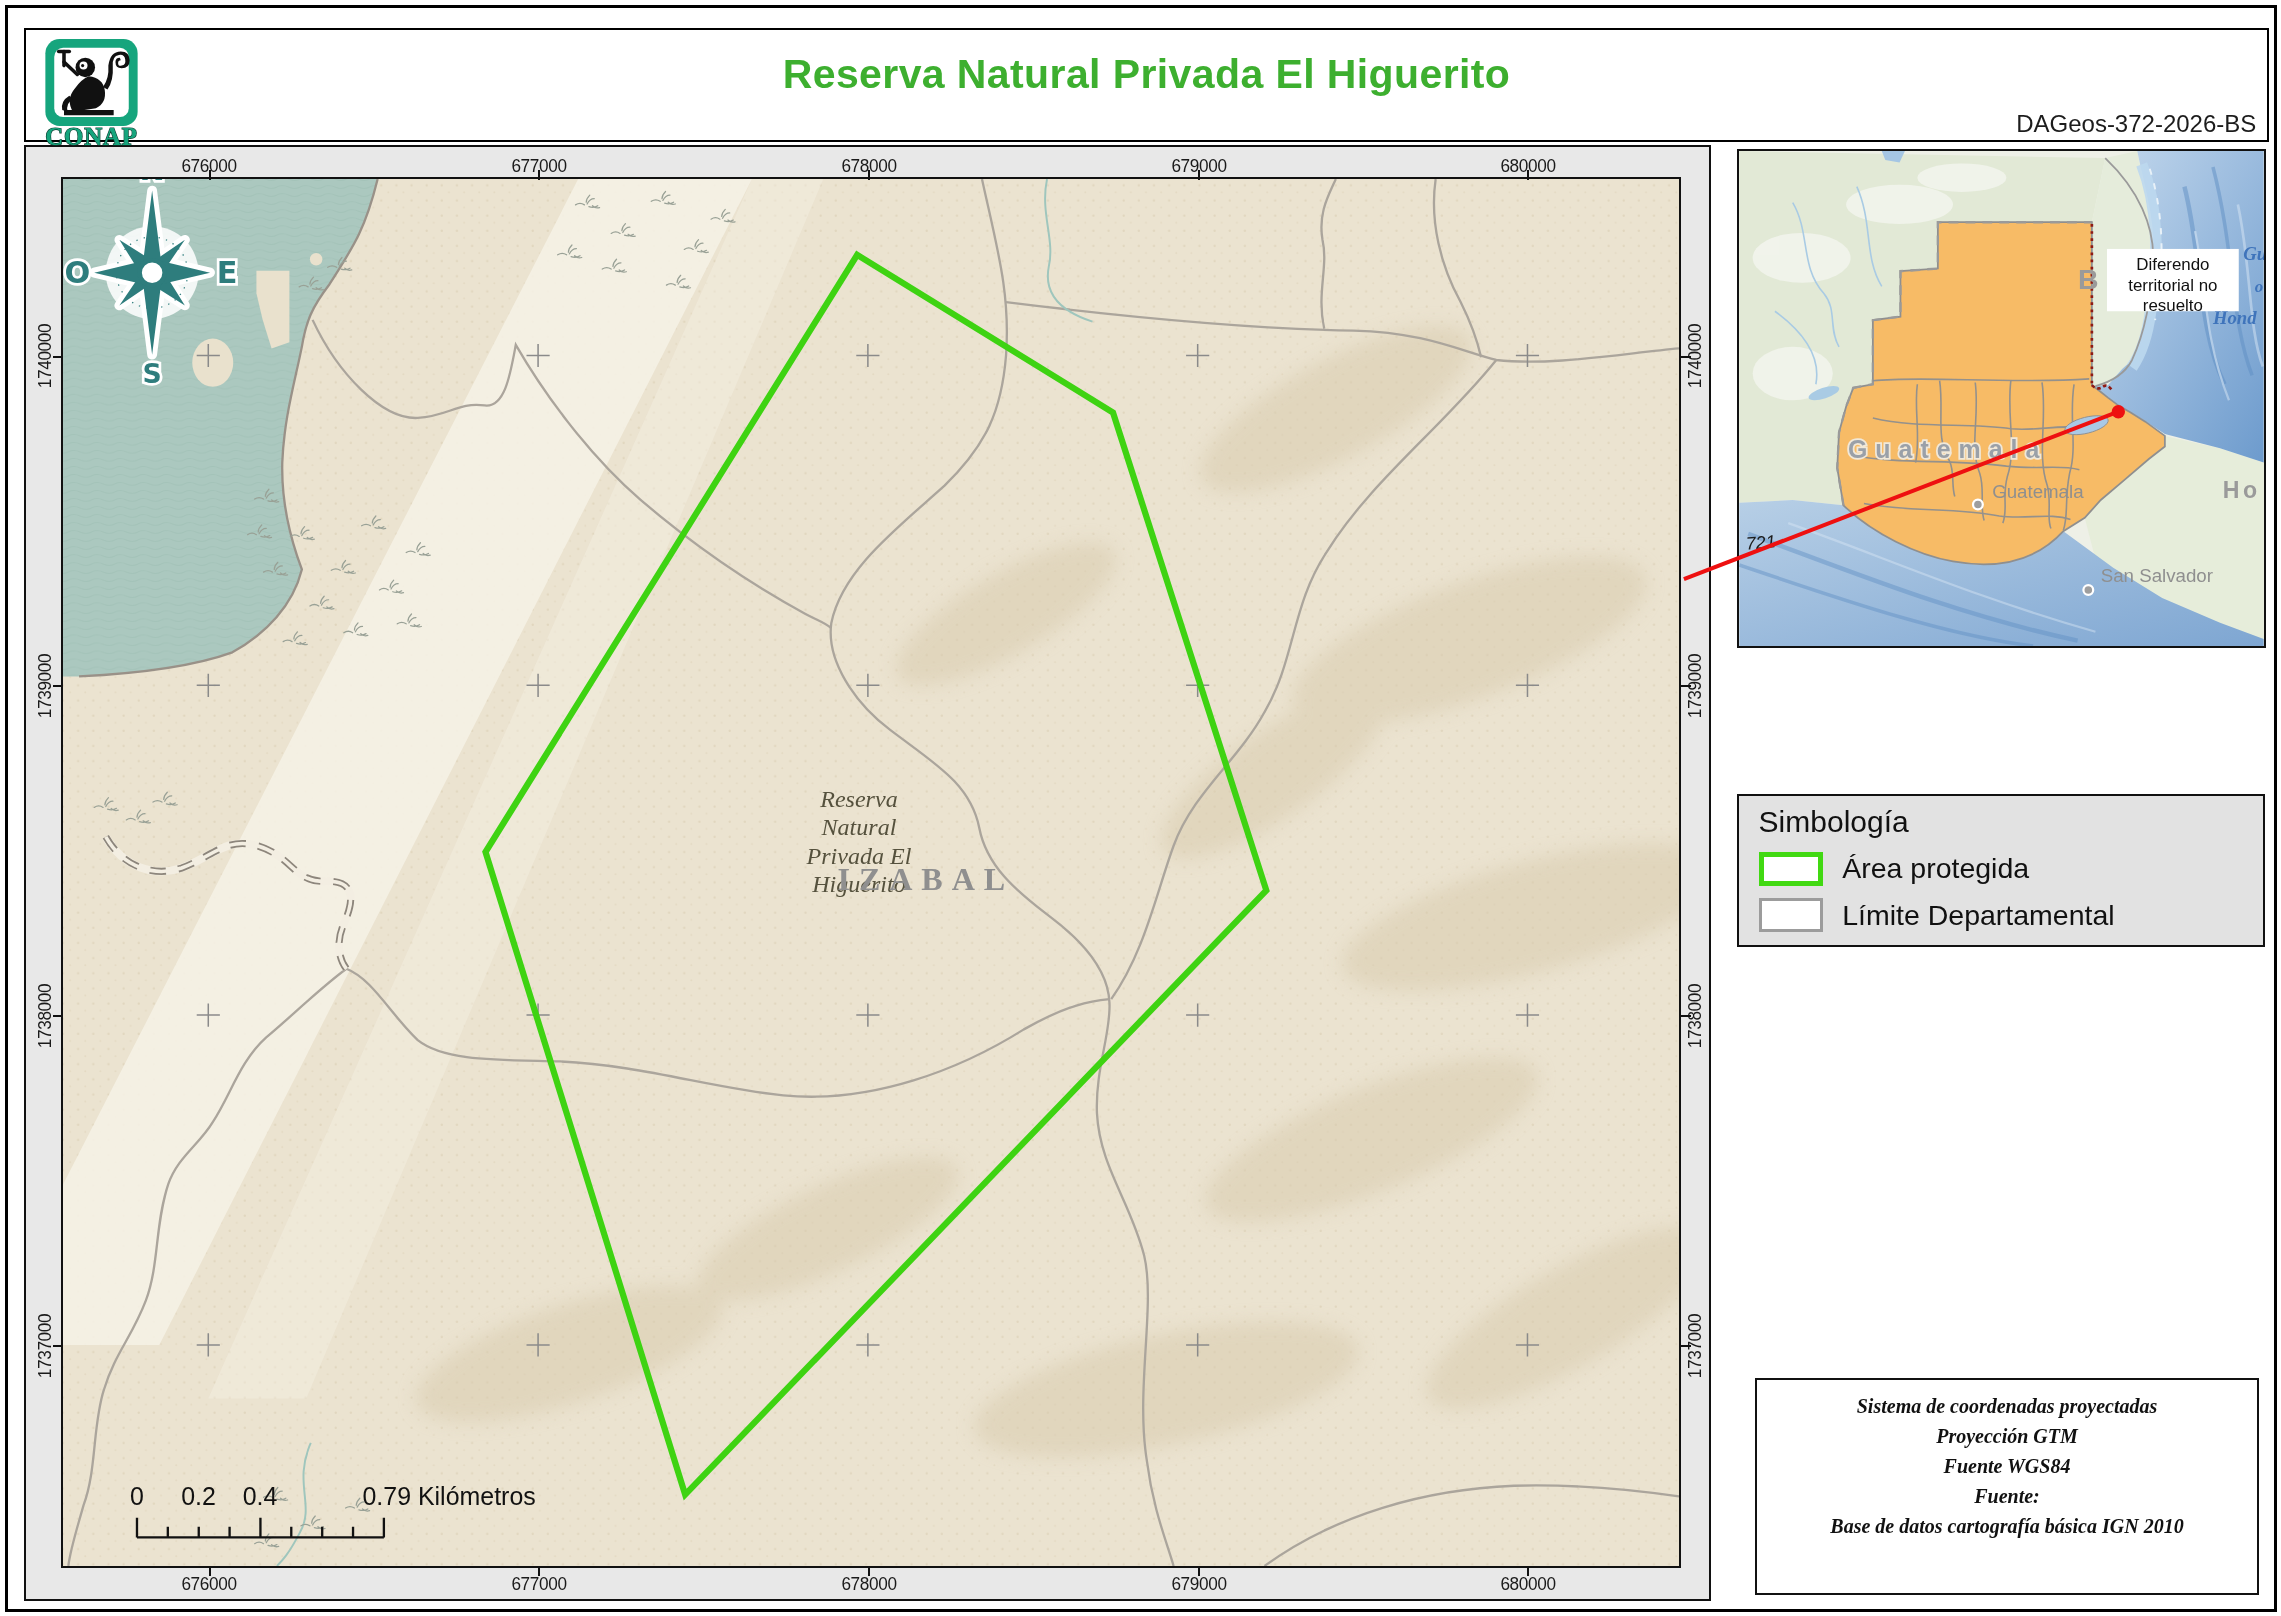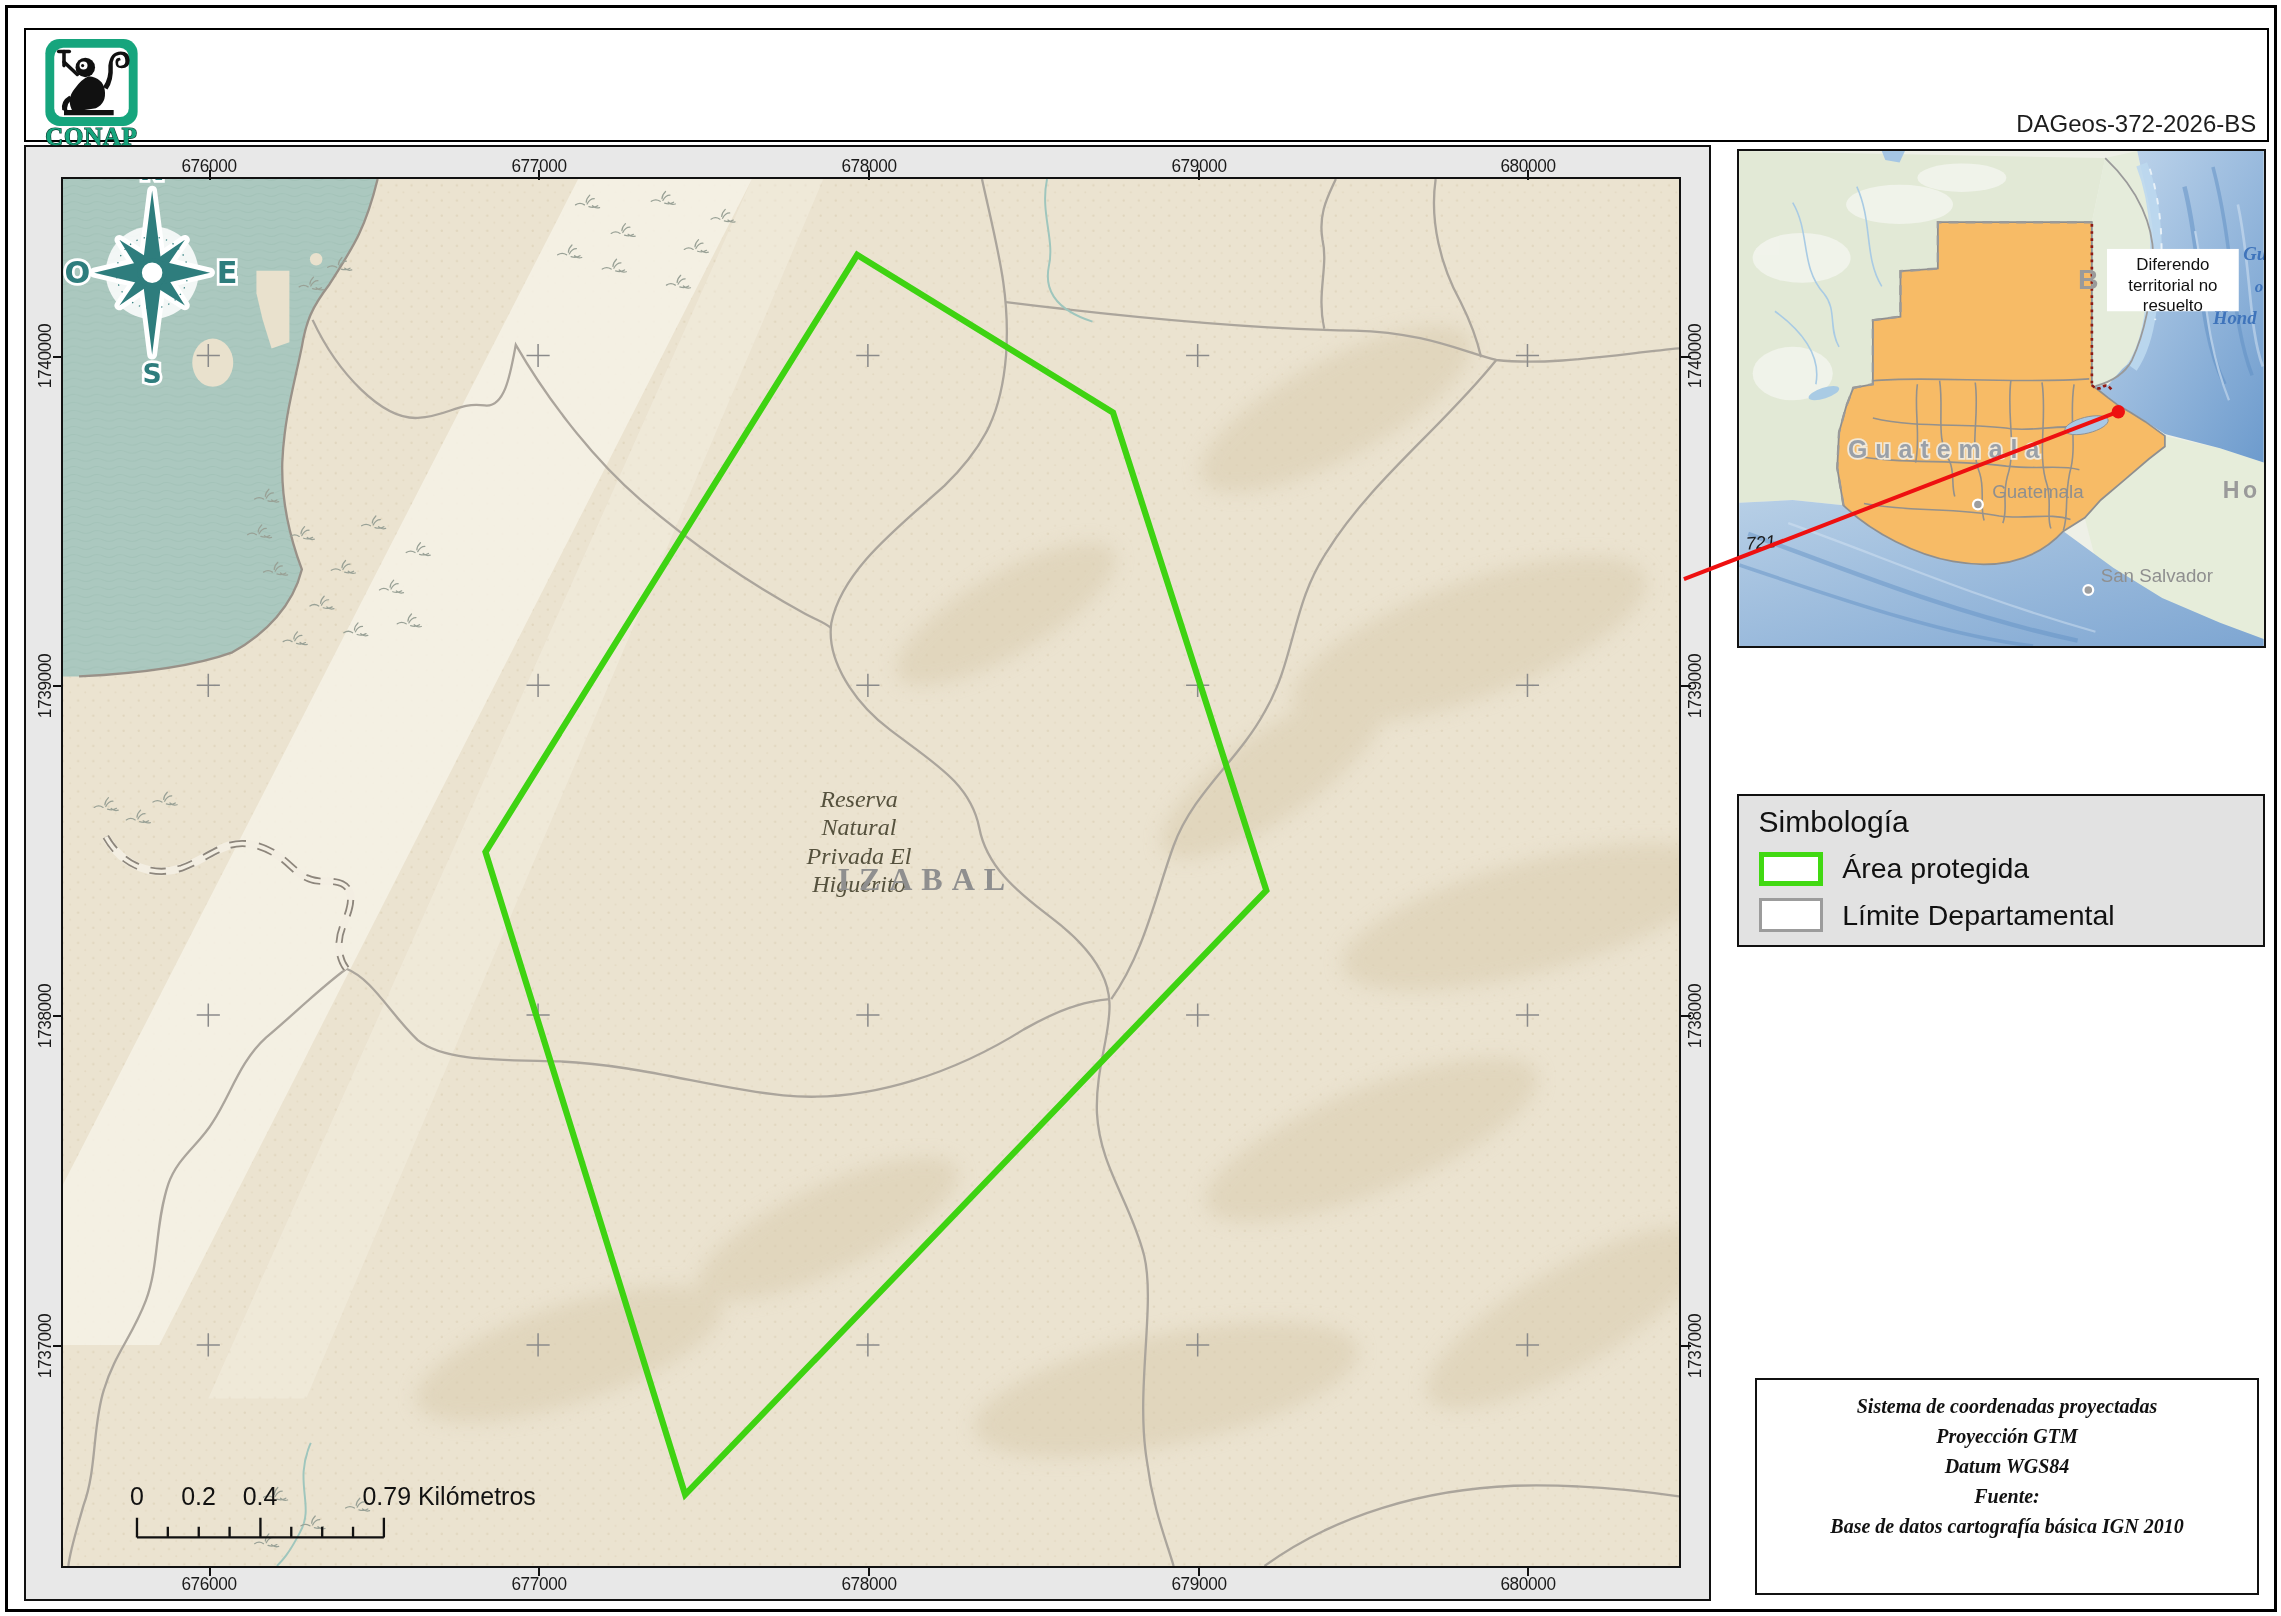--- a/index.html
+++ b/index.html
@@ -57,20 +57,21 @@
         <path d="M56,42 q16,2 18,16 q2,14 -10,20 l-26,4 q-8,-14 2,-26 q8,-11 16,-14 Z"></path>
         <path d="M28,80 h56 v6 h-56 Z"></path>
         <path d="M34,64 q-10,6 -8,16 l6,2 q-2,-10 6,-14 Z"></path>
         <path d="M78,30 q2,-16 14,-16 q10,0 10,10 q0,9 -9,9 q-7,0 -7,-7 q0,-5 5,-5 l1,3 q-3,0 -3,3 q0,4 4,3 q5,-1 4,-7 q-1,-6 -7,-5 q-8,1 -7,13 q1,16 -6,26 l-5,-3 q7,-9 6,-24 Z"></path>
       </g>
       <circle cx="50" cy="30" r="4.5" fill="#fff"></circle>
       <circle cx="49" cy="30" r="1.8" fill="#111"></circle>
       <text x="59" y="120" text-anchor="middle" font-family="Liberation Serif, serif" font-weight="bold" font-size="28" letter-spacing="1" fill="#16a57d" stroke="#0b3b2e" stroke-width="1.4" paint-order="stroke">CONAP</text>
     </svg>
   </div>
+  <div class="page-title">Reserva Natural Privada El Higuerito</div>
   <div class="doc-id">DAGeos-372-2026-BS</div>
 </div>
 
 <div class="map-frame"></div>
 
 <span class="xlab" style="left:209px;top:166px">676000</span>
 <span class="xlab" style="left:539px;top:166px">677000</span>
 <span class="xlab" style="left:869px;top:166px">678000</span>
 <span class="xlab" style="left:1199px;top:166px">679000</span>
 <span class="xlab" style="left:1528px;top:166px">680000</span>
@@ -374,17 +375,17 @@
   </div>
   <div class="legend-row">
     <div class="legend-swatch sw-gray"></div>
     <div class="legend-label">Límite Departamental</div>
   </div>
 </div>
 
 <div class="info-box">
   <div class="info-center">Sistema de coordenadas proyectadas</div>
   <div class="info-center">Proyección GTM</div>
-  <div class="info-center">Datum WGS84</div>
+  <div class="info-center">Fuente WGS84</div>
   <div class="info-left">Fuente:</div>
   <div class="info-left">Base de datos cartografía básica IGN 2010</div>
 </div>
 
 
 </body></html>

